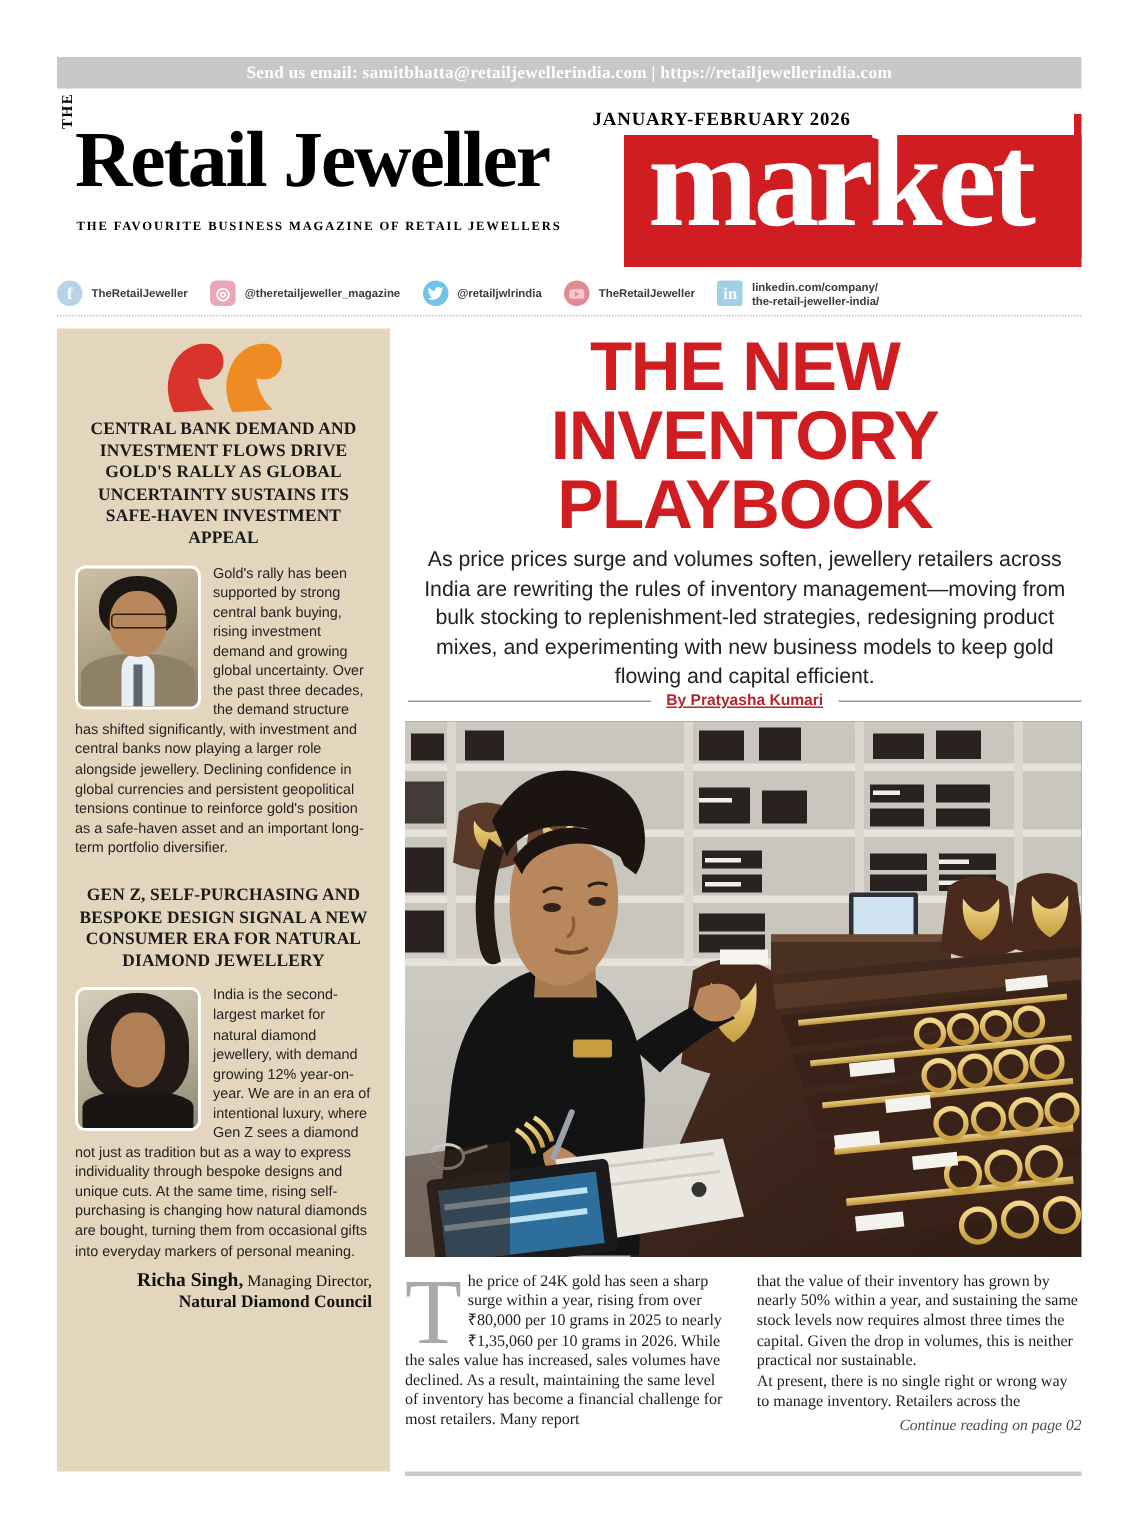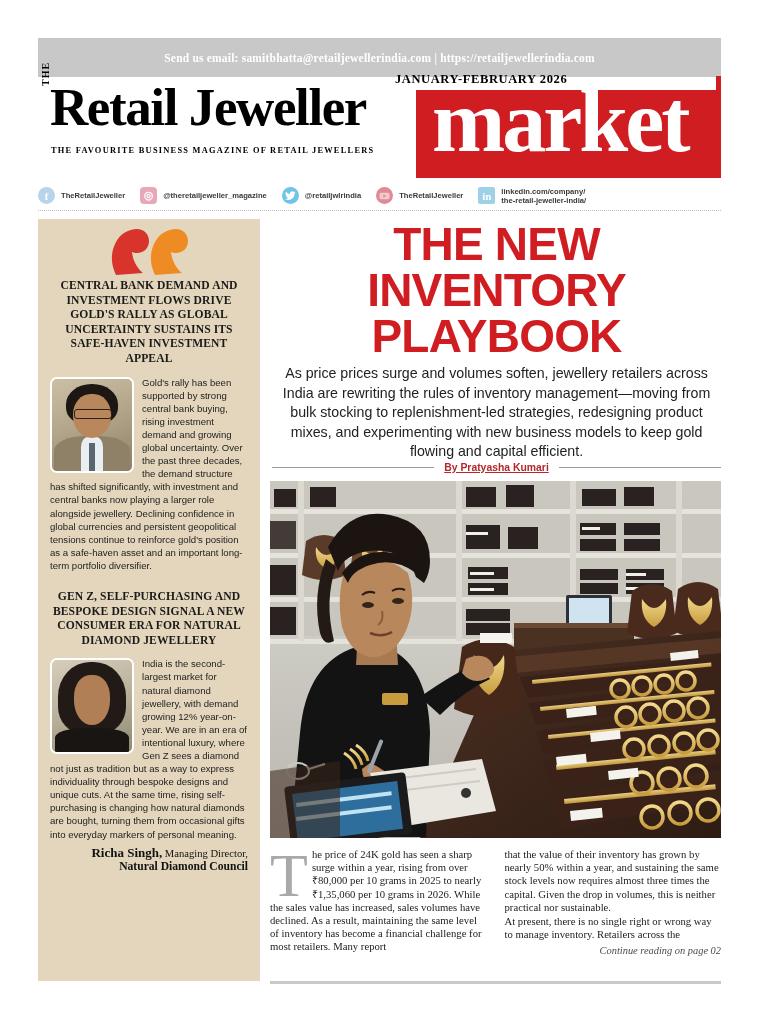--- a/index.html
+++ b/index.html
@@ -19,21 +19,21 @@
     left: 0; top: 0;
     width: 759px;
     height: 1024px;
     background: #ffffff;
   }
 
   
   .topbar {
     position: absolute;
     left: 38px; top: 38px;
-    width: 683px; height: 39px;
+    width: 683px; height: 21px;
     background: #c8c8c8;
     display: flex;
     align-items: center;
     justify-content: center;
   }
   .topbar-text {
     font-family: "Liberation Serif", serif;
     font-weight: bold;
     font-size: 11.5px;
     letter-spacing: 0.2px;

